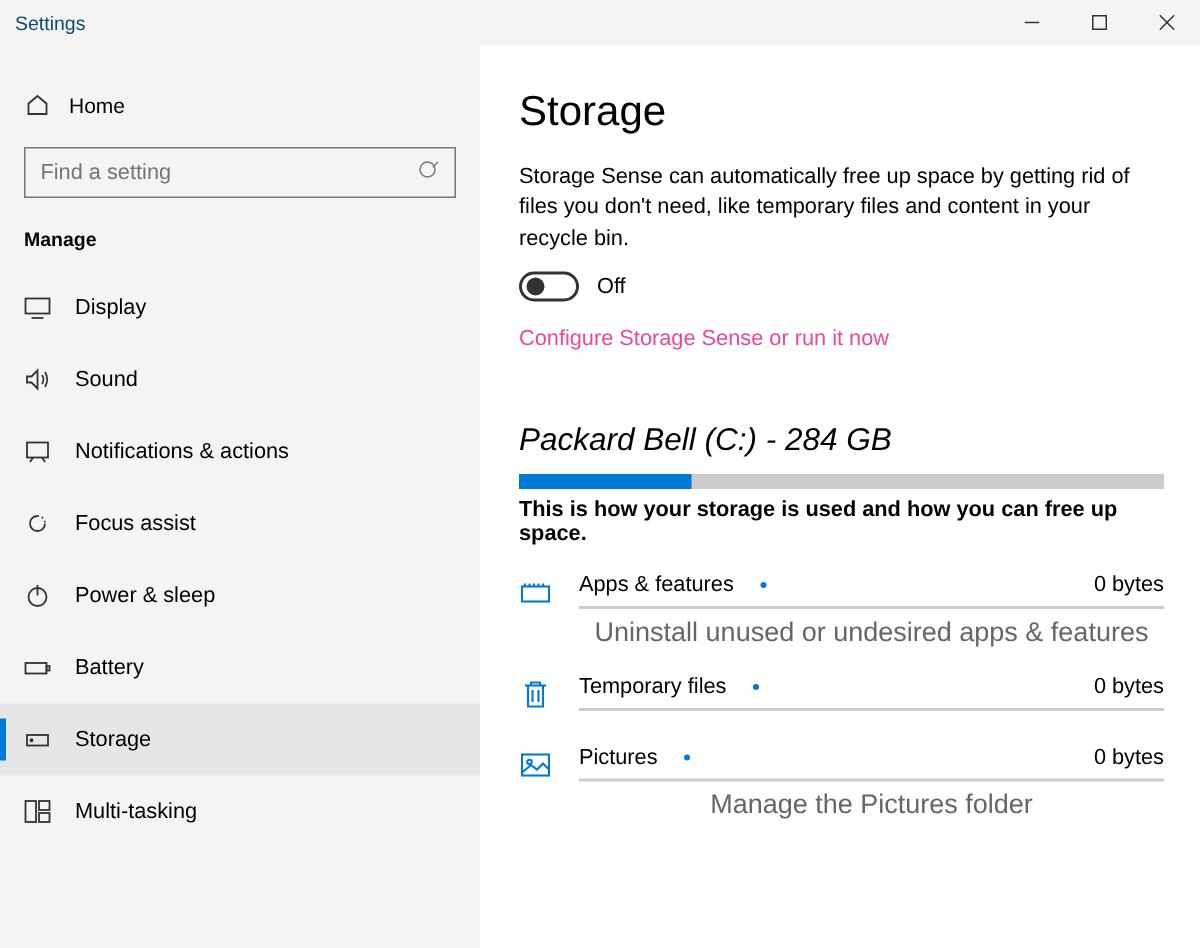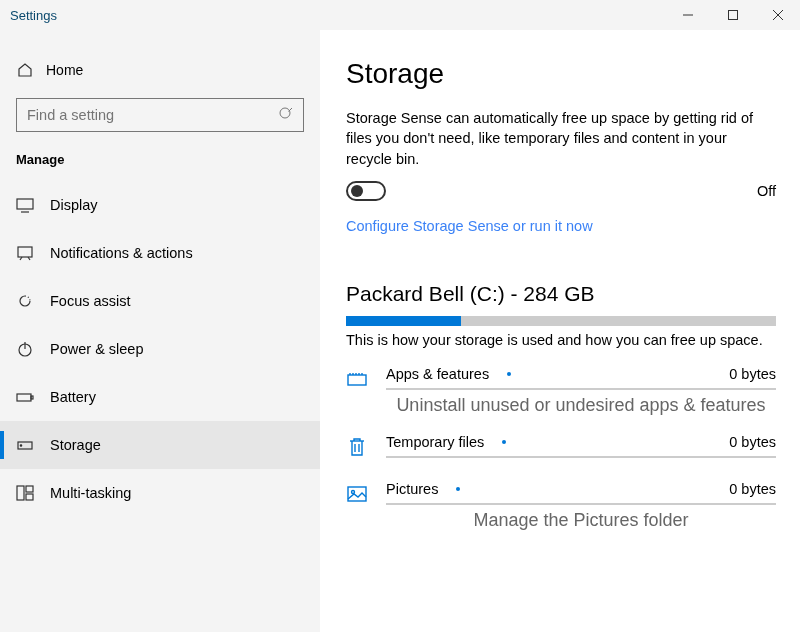--- a/index.html
+++ b/index.html
@@ -18,30 +18,30 @@
 .search .sicon { position: absolute; right: 9px; top: 7px; color: #777; }
 .group-label { padding: 0 16px 14px 16px; font-size: 13px; font-weight: 700; }
 .navlist { display: flex; flex-direction: column; }
 .navitem { display: flex; align-items: center; height: 48px; padding: 0 16px; gap: 16px; font-size: 14.5px; color: #000; position: relative; }
 .navitem .icon { width: 18px; display:flex; justify-content:center; align-items:center; color:#333; }
 .navitem.selected::before { content:""; position:absolute; left:0; top:10px; bottom:10px; width:4px; background:#0078d7; }
 .navitem.selected { background: #e6e6e6; }
 .main { flex: 1; padding: 28px 24px 0 26px; overflow: hidden; }
 .page-title { font-size: 28px; font-weight: 400; margin-bottom: 18px; }
 .desc { font-size: 14.5px; line-height: 1.4; color: #000; margin-bottom: 12px; }
-.toggle-row { display: flex; align-items: center; gap: 12px; margin-bottom: 16px; justify-content: space-between; }
+.toggle-row { display: flex; align-items: center; gap: 12px; margin-bottom: 16px; }
 .toggle { width: 40px; height: 20px; border: 2px solid #333; border-radius: 12px; position: relative; background:#fff; }
 .toggle .knob { position:absolute; left:3px; top:2px; width:12px; height:12px; border-radius:50%; background:#333; }
 .toggle-label { font-size: 14.5px; }
-.link { color:#3b82f6; font-size:14.5px; display:inline-block; margin-bottom: 48px; }
-.drive-title { font-size: 21px; font-weight: 400; margin-bottom: 10px; }
+.link { color:#ec4899; font-size:14.5px; display:inline-block; margin-bottom: 48px; }
+.drive-title { font-size: 21px; font-weight: 400; margin-bottom: 10px; font-style: italic; }
 .bar { height: 10px; background:#ccc; position:relative; margin-bottom: 6px; }
 .bar .fill { position:absolute; left:0; top:0; bottom:0; background:#0078d7; }
 .bar-legend { display:flex; justify-content:space-between; font-size:14.5px; margin-bottom: 12px; }
-.drive-desc { font-size: 14.5px; margin-bottom: 18px; }
+.drive-desc { font-size: 14.5px; margin-bottom: 18px; font-weight: bold; }
 .catlist { display:flex; flex-direction:column; gap: 18px; text-align: center; }
 .cat { display:flex; gap: 16px; }
 .cat .cicon { width: 24px; color:#0078d7; padding-top:2px; }
 .cat .cbody { flex:1; }
 .cat .crow { display:flex; align-items:center; }
 .cat .cname { font-size: 14.5px; }
 .cat .cdot { width:4px; height:4px; border-radius:50%; background:#0078d7; margin-left: 18px; }
 .cat .csize { margin-left:auto; font-size:14.5px; }
 .cat .cbar { height:2px; background:#ccc; margin-top:6px; margin-bottom:5px; }
 .cat .csub { font-size:18px; color:#666; }
@@ -98,20 +98,30 @@
             <svg width="18" height="18" viewBox="0 0 18 18" fill="none" stroke="#333" stroke-width="1.2">
               <rect x="1" y="3" width="16" height="10"></rect>
               <line x1="5" y1="16" x2="13" y2="16"></line>
             </svg>
           </span>
         <span>Display</span>
       </div>
       <div class="navitem">
         <span class="icon">
             <svg width="18" height="18" viewBox="0 0 18 18" fill="none" stroke="#333" stroke-width="1.2">
+              <path d="M2 7 H5 L9 3 V15 L5 11 H2 Z"></path>
+              <path d="M12 6 Q14 9 12 12"></path>
+              <path d="M14 4 Q17 9 14 14"></path>
+            </svg>
+          </span>
+        <span>Sound</span>
+      </div>
+      <div class="navitem">
+        <span class="icon">
+            <svg width="18" height="18" viewBox="0 0 18 18" fill="none" stroke="#333" stroke-width="1.2">
               <rect x="2" y="3" width="14" height="10"></rect>
               <path d="M6 13 L4 16"></path>
               <path d="M12 13 L14 16"></path>
             </svg>
           </span>
         <span>Notifications &amp; actions</span>
       </div>
       <div class="navitem">
         <span class="icon">
             <svg width="18" height="18" viewBox="0 0 18 18" fill="none" stroke="#333" stroke-width="1.2">

